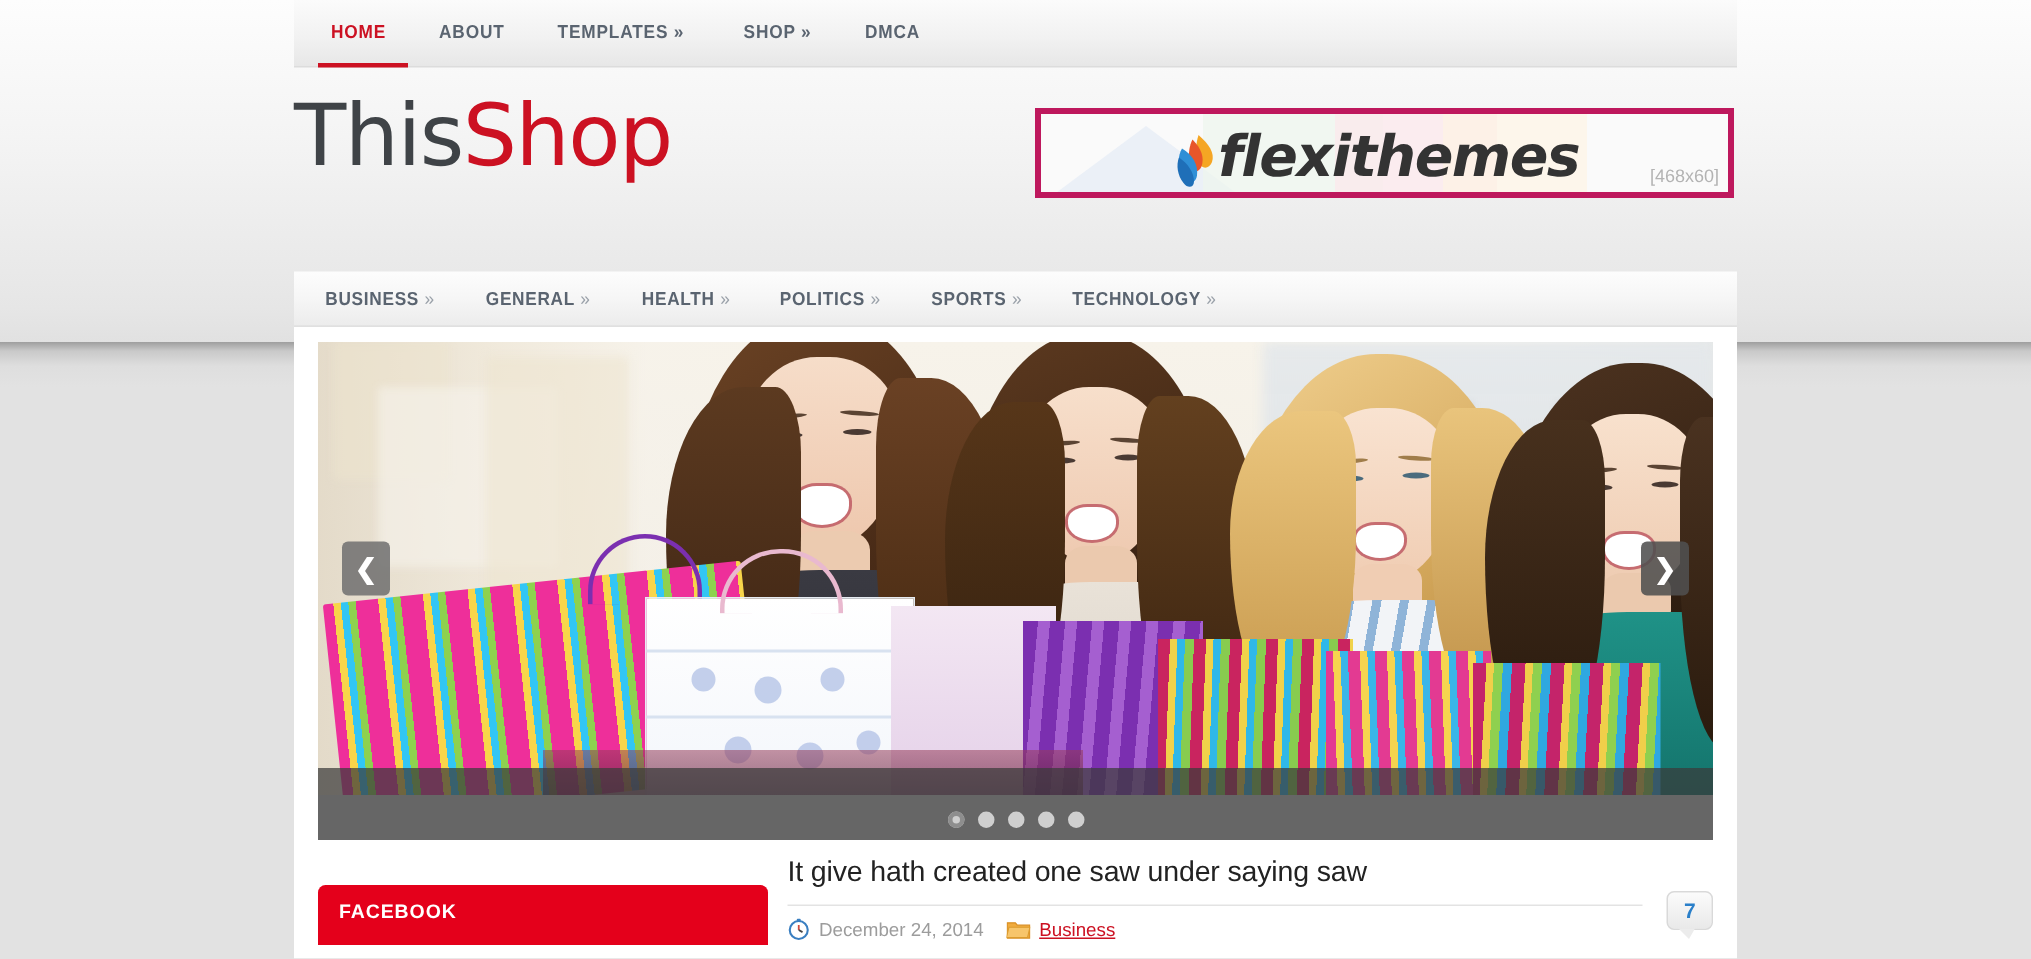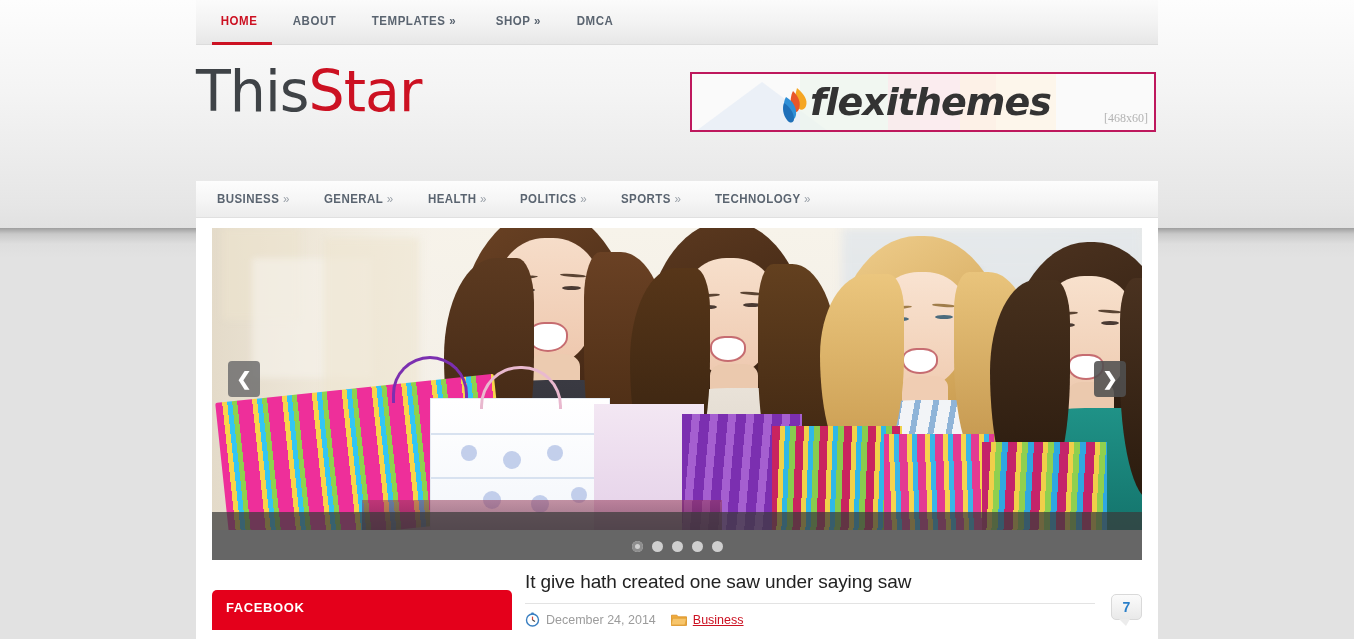--- a/index.html
+++ b/index.html
@@ -72,21 +72,21 @@
     letter-spacing: -1px;
     font-family: "DejaVu Sans", sans-serif;
     line-height: 1;
   }
   .logo .shop { color: #3f4347; }
   .logo .star { color: #cc1122; }
   .banner {
     position: absolute; left: 494px; top: 27px;
     width: 466px; height: 60px;
     background: #fafafa;
-    border: 2px solid #be185d;
+    border: 4px solid #be185d;
     box-sizing: border-box;
     overflow: hidden;
   }
   .banner .shape-a {
     position: absolute; left: 0; top: 8px;
     width: 0; height: 0;
     border-left: 70px solid transparent;
     border-right: 70px solid transparent;
     border-bottom: 52px solid #e7eef6;
     opacity: .8;
@@ -117,21 +117,21 @@
     font-size: 38px;
     font-style: italic;
     font-weight: bold;
     font-family: "DejaVu Sans", sans-serif;
     color: #333;
     letter-spacing: -1px;
   }
   .banner .bsize {
     position: absolute; right: 6px; bottom: 4px;
     font-size: 12px; color: #b3b3b3;
-    font-family: Liberation Serif, serif;
+    font-family: Liberation Sans, sans-serif;
   }
   
   .catbar {
     position: absolute; left: 0; top: 181px; width: 962px; height: 37px;
     background: linear-gradient(to bottom, #fdfdfd 0%, #f6f6f6 50%, #ececec 100%);
     border-bottom: 1px solid #e0e0e0;
     box-sizing: border-box;
   }
   .catnav {
     list-style: none; margin: 0; padding: 0 0 0 8px;
@@ -401,21 +401,21 @@
         <a href="#">SHOP »</a>
       </li>
       <li>
         <a href="#">DMCA</a>
       </li>
     </ul>
   </div>
 
   <div class="brandrow">
     <div class="logo">
-      <span class="shop">This</span><span class="star">Star</span>
+      <span class="shop">This</span><span class="star">Shop</span>
     </div>
 
     <div class="banner">
       <div class="shape-a"></div>
       <div class="shape-b"></div>
       <div class="shape-c"></div>
       <div class="shape-d"></div>
       <svg class="leaf" viewBox="0 0 30 38">
         <path d="M15 2 C22 8 26 14 24 20 C22 25 17 25 15 20 C13 14 13 8 15 2 Z" fill="#f5a623"></path>
         <path d="M11 5 C17 11 19 17 17 23 C15 28 10 27 9 21 C8 14 9 9 11 5 Z" fill="#e8562a"></path>

